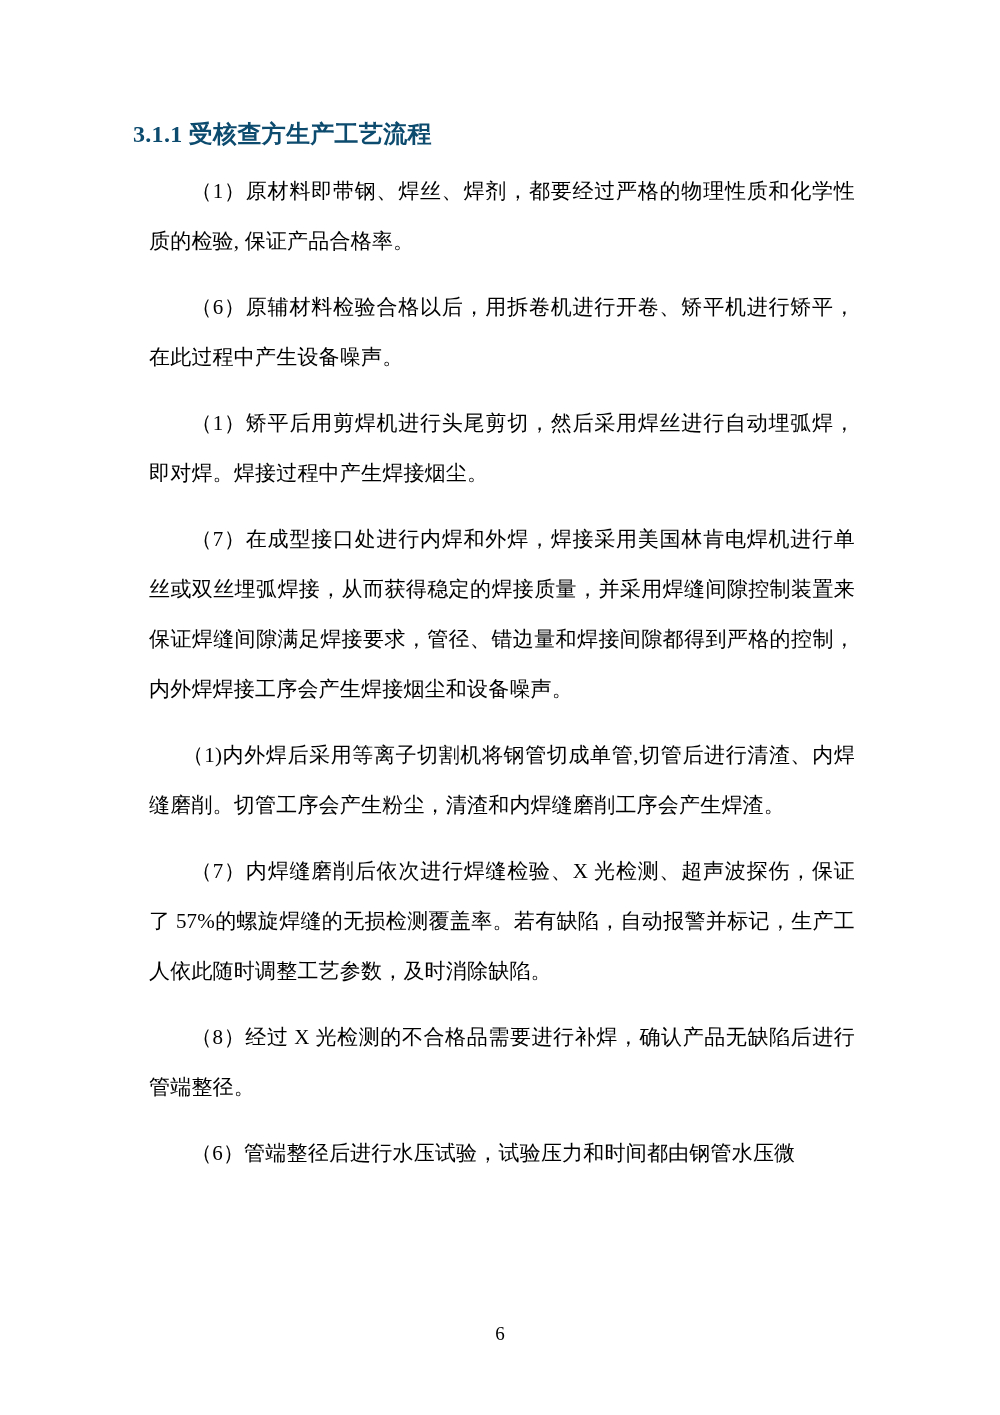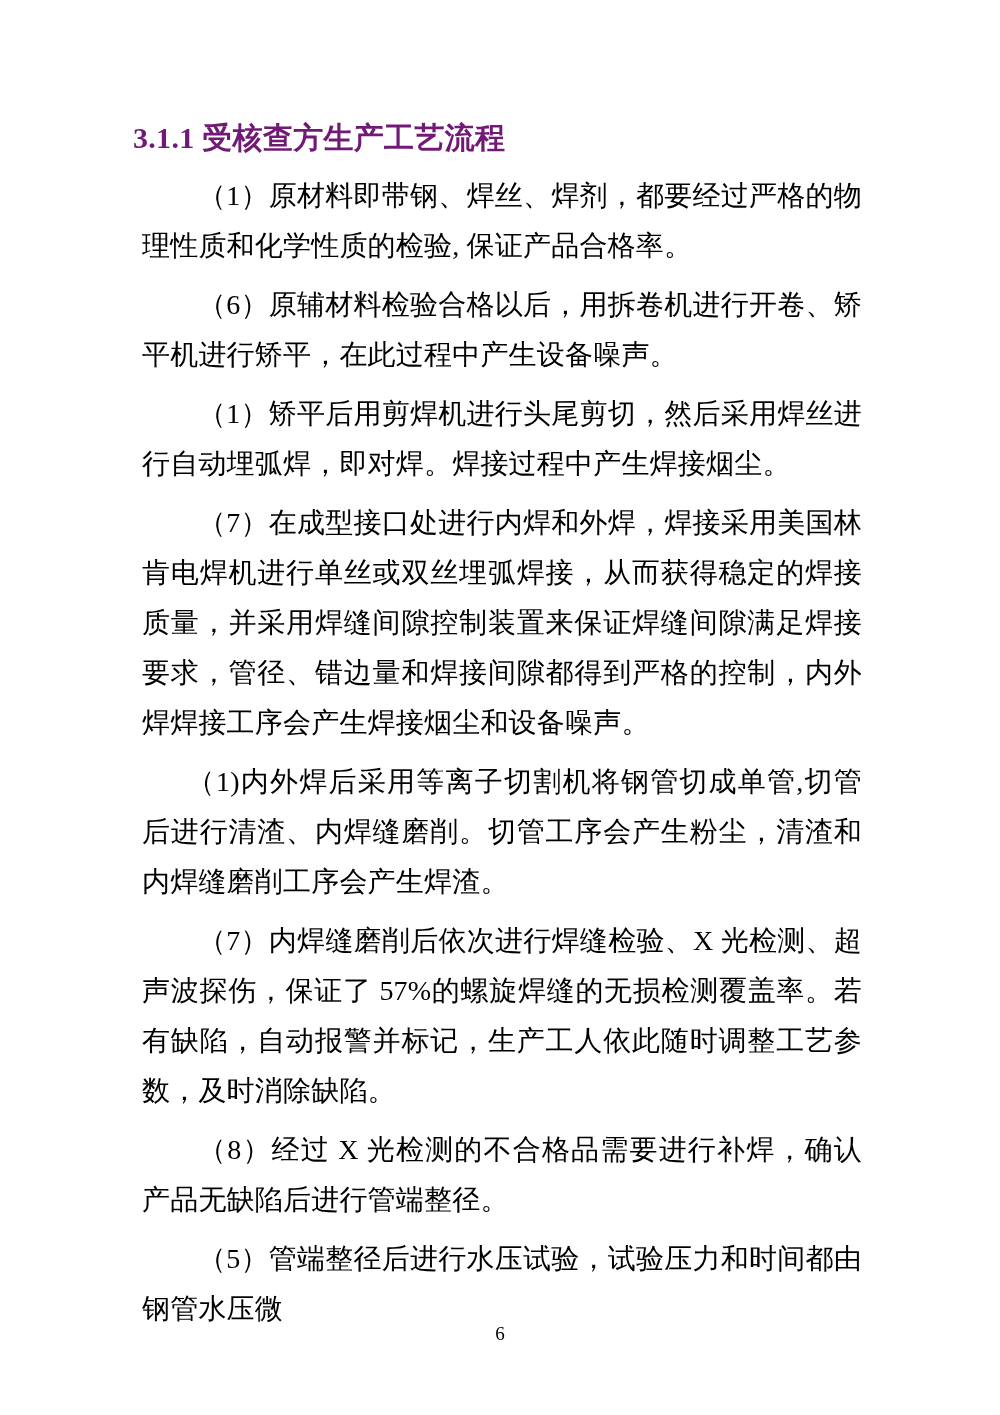--- a/index.html
+++ b/index.html
@@ -18,32 +18,32 @@
   }
   .content {
     position: absolute;
     left: 133px;
     top: 118px;
     width: 738px;
   }
   .heading {
     font-family: "Liberation Serif", "DejaVu Serif", serif;
     font-weight: bold;
-    font-size: 30px;
+    font-size: 24px;
     line-height: 1.35;
-    color: #701a75;
+    color: #0c4a6e;
     margin: 0 0 12px 0;
     letter-spacing: 0.3px;
   }
   .para {
     font-family: "Liberation Serif", "DejaVu Serif", serif;
-    font-size: 28px;
+    font-size: 21px;
     line-height: 50px;
     color: #000;
-    margin: 9px;
+    margin: 16px;
     text-align: justify;
     text-justify: inter-ideograph;
     text-indent: 2em;
     letter-spacing: 0.2px;
   }
   .para.tight {
     text-indent: 1.6em;
   }
   .page-number {
     position: absolute;
@@ -62,16 +62,16 @@
 <div class="page">
   <div class="content">
     <h3 class="heading">3.1.1 受核查方生产工艺流程</h3>
     <p class="para">（1）原材料即带钢、焊丝、焊剂，都要经过严格的物理性质和化学性质的检验, 保证产品合格率。</p>
     <p class="para">（6）原辅材料检验合格以后，用拆卷机进行开卷、矫平机进行矫平，在此过程中产生设备噪声。</p>
     <p class="para">（1）矫平后用剪焊机进行头尾剪切，然后采用焊丝进行自动埋弧焊，即对焊。焊接过程中产生焊接烟尘。</p>
     <p class="para">（7）在成型接口处进行内焊和外焊，焊接采用美国林肯电焊机进行单丝或双丝埋弧焊接，从而获得稳定的焊接质量，并采用焊缝间隙控制装置来保证焊缝间隙满足焊接要求，管径、错边量和焊接间隙都得到严格的控制，内外焊焊接工序会产生焊接烟尘和设备噪声。</p>
     <p class="para tight">（1)内外焊后采用等离子切割机将钢管切成单管,切管后进行清渣、内焊缝磨削。切管工序会产生粉尘，清渣和内焊缝磨削工序会产生焊渣。</p>
     <p class="para">（7）内焊缝磨削后依次进行焊缝检验、X 光检测、超声波探伤，保证了 57%的螺旋焊缝的无损检测覆盖率。若有缺陷，自动报警并标记，生产工人依此随时调整工艺参数，及时消除缺陷。</p>
     <p class="para">（8）经过 X 光检测的不合格品需要进行补焊，确认产品无缺陷后进行管端整径。</p>
-    <p class="para">（5）管端整径后进行水压试验，试验压力和时间都由钢管水压微</p>
+    <p class="para">（6）管端整径后进行水压试验，试验压力和时间都由钢管水压微</p>
   </div>
   <div class="page-number">6</div>
 </div>
 
 </body></html>

